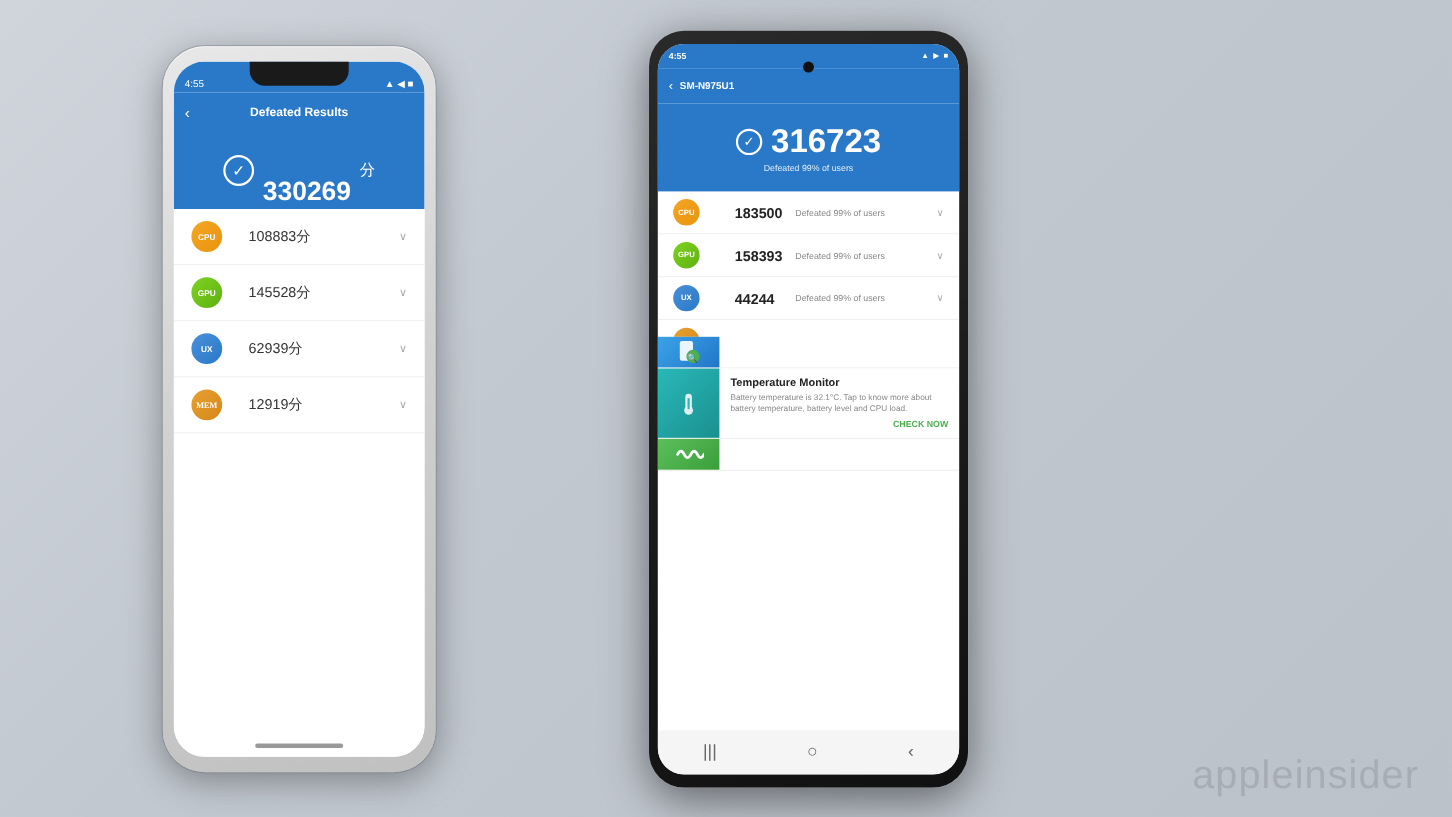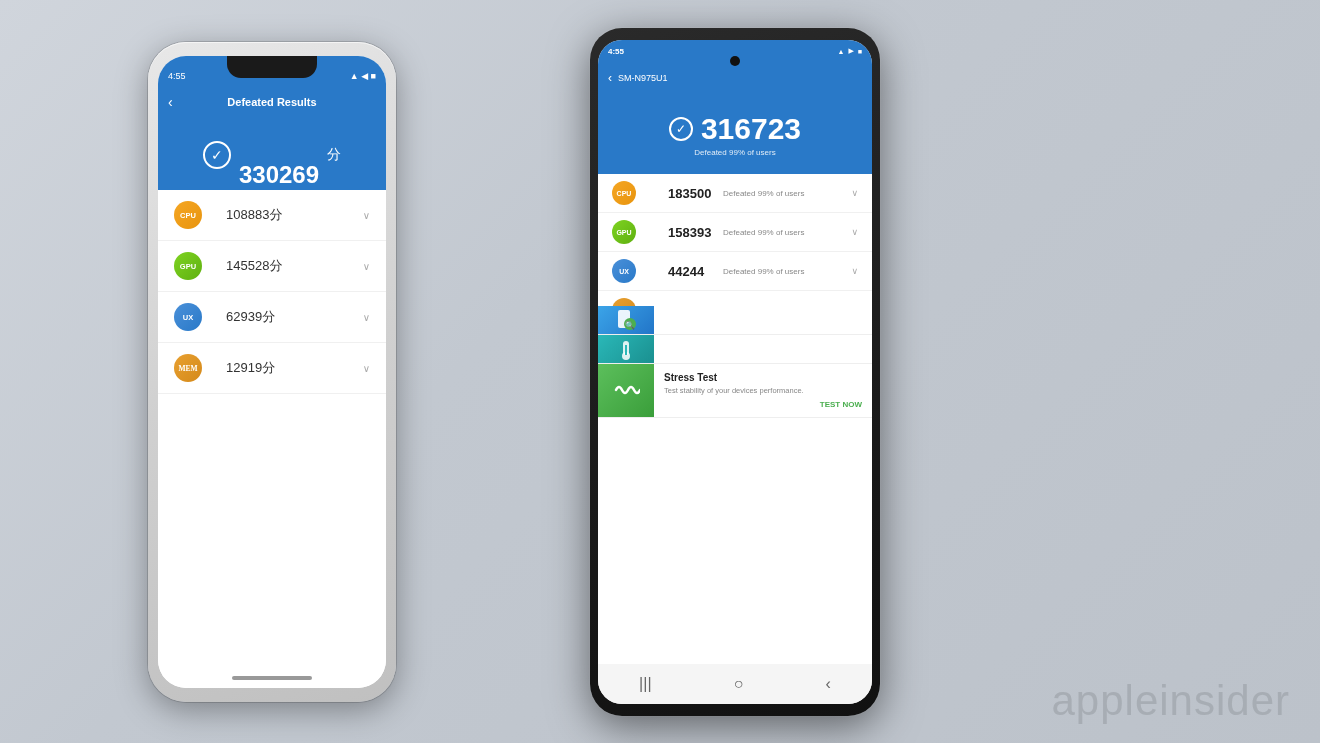--- a/index.html
+++ b/index.html
@@ -17,21 +17,21 @@
       position: absolute;
       inset: 0;
       background: linear-gradient(135deg, #d0d5dc 0%, #c2c8d0 40%, #bcc2ca 100%);
     }
 
     
     .watermark {
       position: absolute;
       bottom: 18px;
       right: 30px;
-      font-size: 42px;
+      font-size: 36px;
       font-weight: 300;
       color: rgba(160,165,172,0.75);
       letter-spacing: 1px;
       user-select: none;
     }
 
     
     .iphone {
       position: absolute;
       left: 148px;
@@ -268,21 +268,21 @@
       height: 32px;
       background: #2979c8;
       display: flex;
       align-items: center;
       padding: 0 10px;
       gap: 6px;
     }
     .samsung-header-device {
       font-size: 9px;
       color: white;
-      font-weight: 400;
+      font-weight: 700;
     }
 
     
     .samsung-score-area {
       position: absolute;
       top: 54px;
       left: 0;
       right: 0;
       height: 80px;
       background: #2979c8;
@@ -542,33 +542,33 @@
       </div>
 
       <div class="samsung-card">
         <div class="card-icon-box card-icon-temp">
           <svg width="28" height="28" viewBox="0 0 28 28">
             <rect x="11" y="6" width="6" height="14" rx="3" fill="white" opacity="0.85"></rect>
             <circle cx="14" cy="21" r="4" fill="white" opacity="0.85"></circle>
             <rect x="13" y="10" width="2" height="10" fill="#2ab8b8"></rect>
           </svg>
         </div>
+        <div class="card-content">
+          <div class="card-title">Temperature Monitor</div>
+          <div class="card-desc">Battery temperature is 32.1°C. Tap to know more about battery temperature, battery level and CPU load.</div>
+          <div class="card-action">CHECK NOW</div>
+        </div>
       </div>
 
       <div class="samsung-card">
         <div class="card-icon-box card-icon-stress">
           <svg width="28" height="28" viewBox="0 0 28 28">
             <path d="M4 14 Q7 8 10 14 Q13 20 16 14 Q19 8 22 14 Q25 20 28 14" stroke="white" stroke-width="2.5" fill="none" stroke-linecap="round"></path>
           </svg>
         </div>
-        <div class="card-content">
-          <div class="card-title">Stress Test</div>
-          <div class="card-desc">Test stability of your devices performance.</div>
-          <div class="card-action">TEST NOW</div>
-        </div>
       </div>
     </div>
 
     <div class="samsung-navbar">
       <span class="nav-icon">|||</span>
       <span class="nav-icon">○</span>
       <span class="nav-icon">‹</span>
     </div>
   </div>
 </div>

